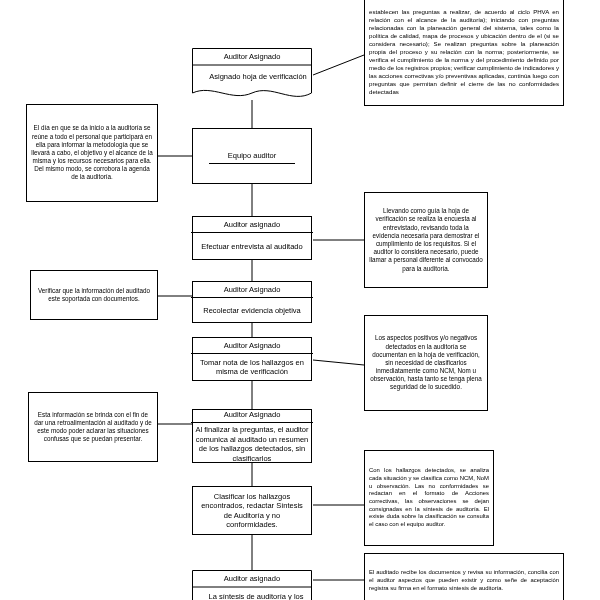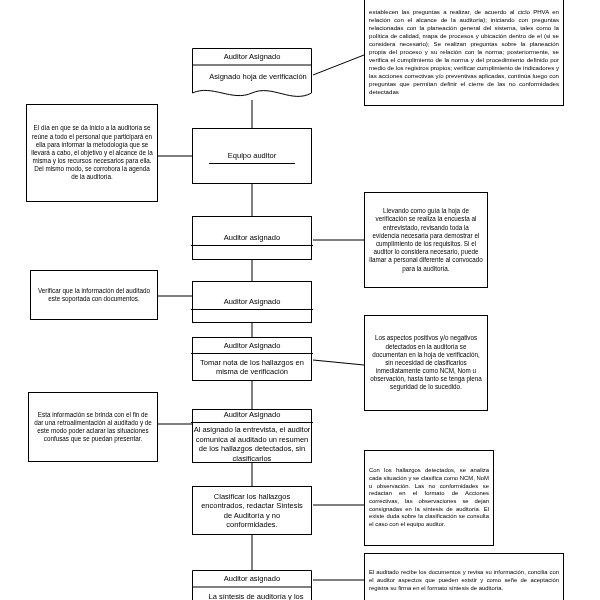--- a/index.html
+++ b/index.html
@@ -106,34 +106,36 @@
     <div class="doc-label" style="top:4px;">Auditor Asignado</div>
     <div class="doc-label" style="top:24px; padding:0 6px;">Asignado hoja de verificación</div>
   </div>
 
   <div class="node" style="left:184px; top:128px; width:120px; height:56px; flex-direction:row; padding:16px;">
     <div style="width:100%; border-bottom:1px solid #000; padding:3px 2px;">Equipo auditor</div>
   </div>
 
   <div class="node" style="left:184px; top:216px; width:120px; height:44px; flex-direction:column; padding:0;">
     <div style="width:100%; border-bottom:1px solid #000; padding:3px 2px;">Auditor asignado</div>
+    <div style="width:100%; flex:1; display:flex; align-items:center; justify-content:center; padding:2px 6px;">Efectuar entrevista al auditado</div>
   </div>
 
   <div class="node" style="left:184px; top:281px; width:120px; height:42px; flex-direction:column; padding:0;">
     <div style="width:100%; border-bottom:1px solid #000; padding:3px 2px;">Auditor Asignado</div>
+    <div style="width:100%; flex:1; display:flex; align-items:center; justify-content:center; padding:2px 6px;">Recolectar evidencia objetiva</div>
   </div>
 
   <div class="node" style="left:184px; top:337px; width:120px; height:44px; flex-direction:column; padding:0;">
     <div style="width:100%; border-bottom:1px solid #000; padding:3px 2px;">Auditor Asignado</div>
     <div style="width:100%; flex:1; display:flex; align-items:center; justify-content:center; padding:2px 5px;">Tomar nota de los hallazgos en misma de verificación</div>
   </div>
 
   <div class="node" style="left:184px; top:409px; width:120px; height:54px; flex-direction:column; padding:0;">
     <div style="width:100%; border-bottom:1px solid #000; padding:3px 2px;">Auditor Asignado</div>
-    <div style="width:100%; flex:1; display:flex; align-items:center; justify-content:center; padding:2px 5px;">Al asignado la entrevista, el auditor comunica al auditado un resumen de los hallazgos detectados, sin clasificarlos</div>
+    <div style="width:100%; flex:1; display:flex; align-items:center; justify-content:center; padding:2px 5px;">Al finalizar la preguntas, el auditor comunica al auditado un resumen de los hallazgos detectados, sin clasificarlos</div>
   </div>
 
   <div class="node" style="left:184px; top:486px; width:120px; height:49px; padding:2px 5px;">Clasificar los hallazgos encontrados, redactar Síntesis de Auditoría y no conformidades.</div>
 
   <div class="doc-wrap" style="left:184px; top:570px; width:120px; height:40px;">
     <svg width="120" height="40" viewBox="0 0 120 40">
       <path d="M0.5,0.5 L119.5,0.5 L119.5,40 L0.5,40 Z" fill="#fff" stroke="#000" stroke-width="1"></path>
       <line x1="0.5" y1="17" x2="119.5" y2="17" stroke="#000" stroke-width="1"></line>
     </svg>
     <div class="doc-label" style="top:4px;">Auditor asignado</div>

